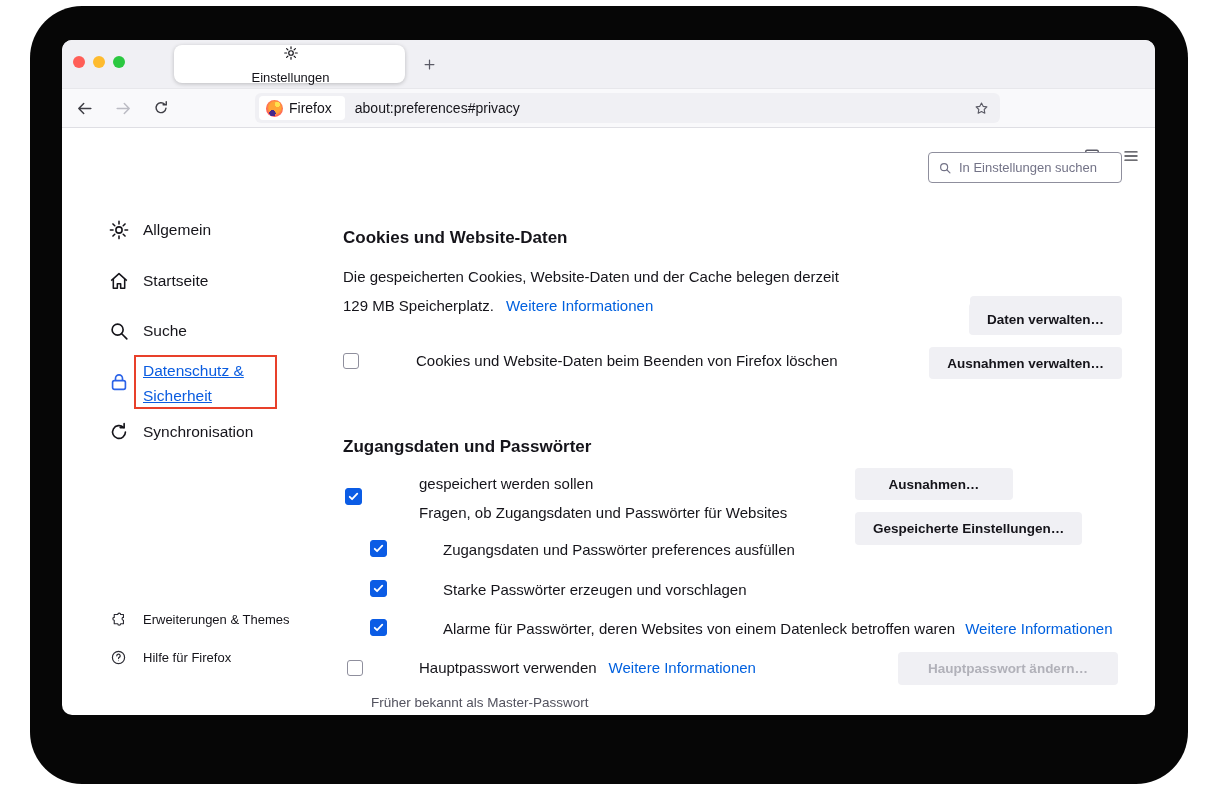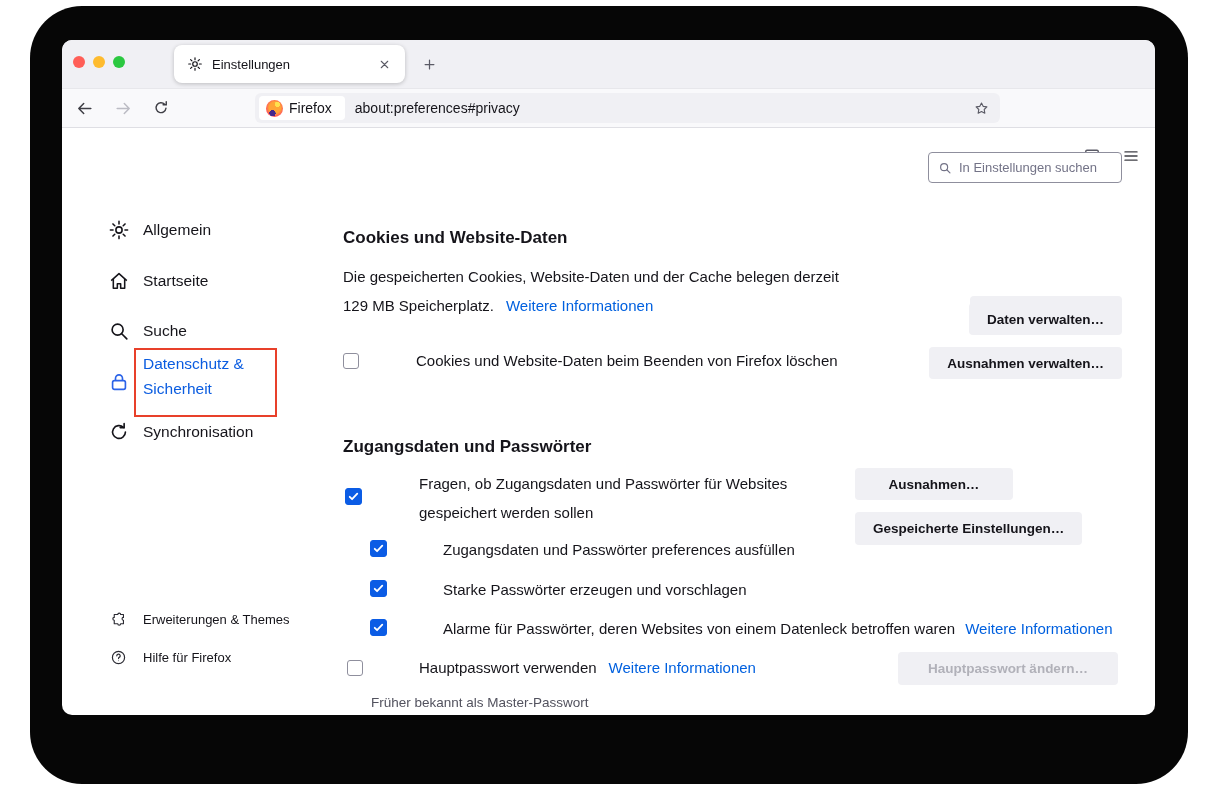--- a/index.html
+++ b/index.html
@@ -13,21 +13,21 @@
   
   .window { left:62px; top:40px; width:1093px; height:675px; background:#fff; border-radius:10px; overflow:hidden; }
 
   
   .tabbar { left:0; top:0; width:1093px; height:48px; background:#f0f0f4; }
   .light { width:12px; height:12px; border-radius:50%; top:16px; }
   .light-red { left:11px; background:#ff5e57; }
   .light-yellow { left:31px; background:#febb2e; }
   .light-green { left:51px; background:#2bc840; }
   .tab { left:112px; top:5px; width:231px; height:38px; background:#fff; border-radius:8px;
-         box-shadow:0 1px 4px rgba(0,0,0,.22); display:flex; align-items:center; padding:0 11px 0 13px; gap:9px; }
+         box-shadow:0 1px 4px rgba(0,0,0,.22); display:flex; align-items:center; padding:0 11px 0 13px; gap:9px;flex-direction:column; }
   .tab-title { font-size:13px; flex:1; color:#15141a; }
   .tab-close { width:20px; height:20px; color:#5b5b66; display:flex; align-items:center; justify-content:center; }
   .newtab-btn { left:353px; top:10px; width:28px; height:28px; color:#5b5b66; display:flex; align-items:center; justify-content:center; }
 
   
   .toolbar { left:0; top:48px; width:1093px; height:40px; background:#f9f9fb; border-top:1px solid #e7e7eb; border-bottom:1px solid #dfdfe4; }
   .navbtn { width:28px; height:28px; top:5px; display:flex; align-items:center; justify-content:center; color:#3f3f46; }
   .nav-back { left:8px; }
   .nav-forward { left:47px; color:#bcbcc4; }
   .nav-reload { left:85px; }
@@ -48,22 +48,22 @@
   .search-box { left:866px; top:112px; width:194px; height:31px; border:1px solid #8f8f9d; border-radius:4px; background:#fff;
                 display:flex; align-items:center; gap:7px; padding:0 9px; color:#737387; }
   .search-box input { border:none; outline:none; background:transparent; font-size:13px; width:145px; font-family:"Liberation Sans", sans-serif; color:#15141a; }
   .search-box input::placeholder { color:#737387; }
 
   .side-item { left:46px; height:26px; display:flex; align-items:center; gap:13px; font-size:15.5px; color:#15141a; }
   .side-icon { width:22px; height:22px; display:flex; align-items:center; justify-content:center; }
   .si-allgemein { top:177px; } .si-startseite { top:228px; } .si-suche { top:278px; } .si-sync { top:379px; }
   .side-privacy { left:46px; top:315px; height:54px; display:flex; align-items:center; }
   .side-privacy .side-icon { color:#2b63e8; }
-  .red-box { margin-left:4px; width:143px; height:69px; border:2px solid #e8402a; padding:1px 0 0 7px;
-             font-size:15.5px; line-height:25px; color:#0a5ce0; }
+  .red-box { margin-left:4px; width:143px; height:54px; border:2px solid #e8402a; padding:1px 0 0 7px;
+             font-size:15.5px; line-height:25px; color:#0a5ce0;text-decoration:underline; }
   .side-foot { left:48px; height:24px; display:flex; align-items:center; gap:16px; font-size:13px; color:#15141a; }
   .sf-1 { top:567px; } .sf-2 { top:605px; }
   .foot-icon { width:17px; height:17px; display:flex; align-items:center; justify-content:center; color:#2b2b33; }
 
   .section-title { font-size:17px; font-weight:700; color:#15141a; white-space:nowrap; }
   .h-cookies { left:281px; top:188px; } .h-logins { left:281px; top:397px; }
   .para { left:281px; top:222px; font-size:15px; line-height:29px; white-space:nowrap; }
   .link { color:#0060df; text-decoration:none; cursor:pointer; }
   .ml12 { margin-left:12px; } .ml10 { margin-left:10px; }
 
@@ -276,22 +276,22 @@
     <span class="abs cb-label lbl-cookie">Cookies und Website-Daten beim Beenden von Firefox löschen</span>
 
     <h2 class="abs section-title h-logins">Zugangsdaten und Passwörter</h2>
 
     <span class="abs cb big checked cb-ask">
       <svg width="11" height="11" viewBox="0 0 14 14" fill="none">
           <path d="M2.2 7.4l3 3 6.6-7" stroke="#fff" stroke-width="2.3" stroke-linecap="round" stroke-linejoin="round"></path>
         </svg>
     </span>
     <div class="abs cb-label lbl-ask">
+      <div>gespeichert werden sollen</div>
       <div>Fragen, ob Zugangsdaten und Passwörter für Websites</div>
-      <div>gespeichert werden sollen</div>
     </div>
 
     <button class="btn btn-login-exc">Ausnahmen…</button>
     <button class="btn btn-saved">Gespeicherte Einstellungen…</button>
 
     <span class="abs cb big checked cb-sub1">
       <svg width="11" height="11" viewBox="0 0 14 14" fill="none">
           <path d="M2.2 7.4l3 3 6.6-7" stroke="#fff" stroke-width="2.3" stroke-linecap="round" stroke-linejoin="round"></path>
         </svg>
     </span>

